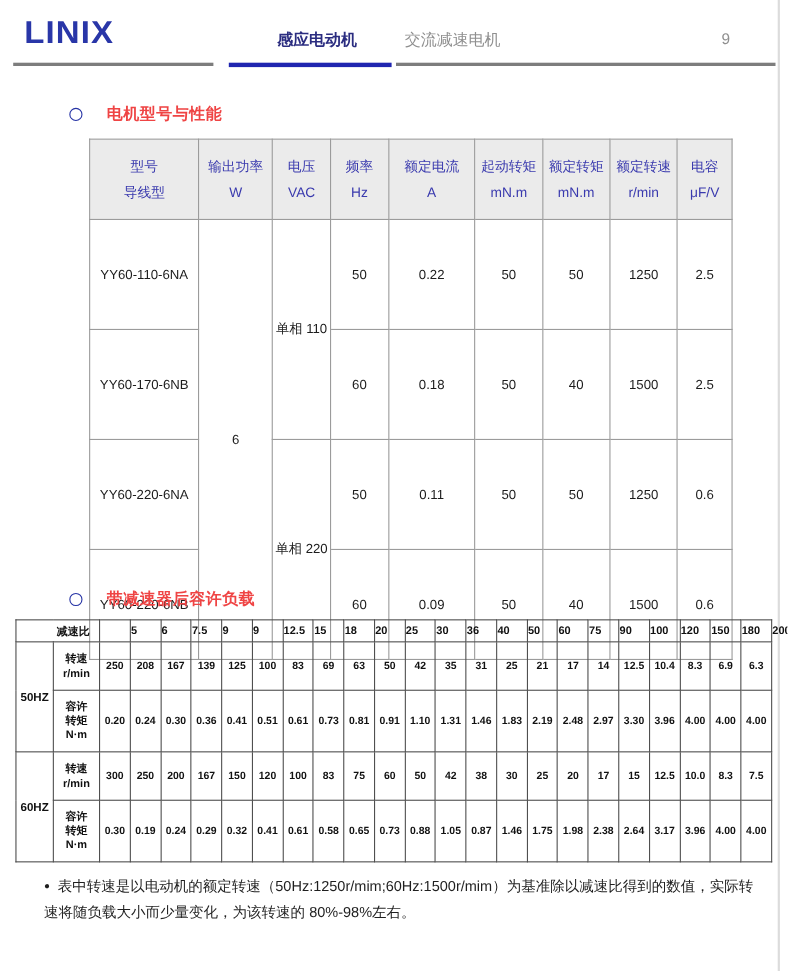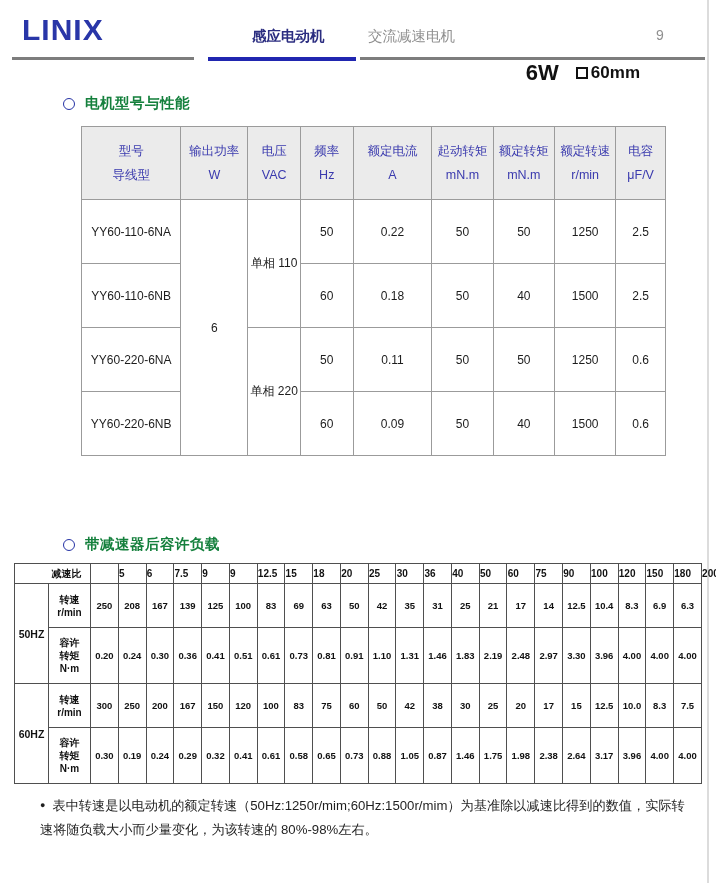--- a/index.html
+++ b/index.html
@@ -23,28 +23,28 @@
   .size-line { position:absolute; top:60px; right:76px; display:flex; align-items:center; color:#111; }
   .size-w { font-size:22px; font-weight:700; margin-right:17px; }
   .square-icon { display:inline-block; width:12px; height:12px; border:2px solid #111; margin-right:3px; }
   .size-frame { font-size:17px; font-weight:600; }
 
   
   .section-title { position:absolute; left:63px; display:flex; align-items:center; }
   .st-1 { top:94px; } .st-2 { top:535px; }
   .circle-icon { display:inline-block; width:12px; height:12px; border:1.6px solid #2633a5;
                  border-radius:50%; margin-right:10px; }
-  .st-text { font-size:14.5px; font-weight:700; color:#15803d; letter-spacing:0.5px; }
+  .st-text { font-size:14.5px; font-weight:700; color:#ef4444; letter-spacing:0.5px;margin-left:12px; }
 
   
   .mt-wrap { position:absolute; left:57px; top:126px; width:609px;padding-left:24px; }
   table { border-collapse:collapse; table-layout:fixed; width:100%; }
   .mt td { border:1px solid #9b9b9b; text-align:center; vertical-align:middle; }
   .mt .mh td { background:#ebebeb; color:#3a3aae; font-size:12.5px; line-height:1.95; height:73px; }
-  .mt .mr td { height:64px; color:#1c1c1c; font-size:12px; }
+  .mt .mr td { height:100px; color:#1c1c1c; font-size:12px; }
   .mt .model-cell { font-size:11.5px; }
 
   
   .lt-wrap { position:absolute; left:14px; top:563px; width:688px; }
   .lt td { border:1px solid #4f4f4f; text-align:center; vertical-align:middle;
            color:#111; font-weight:700; }
   .lt { border:1px solid #333; }
   .lt .lt-head td { font-size:10px; height:20px;padding-left:28px; }
   .lt .lt-speed-row td { height:44px; }
   .lt .lt-torque-row td { height:56px; }
@@ -64,25 +64,20 @@
 
   <div class="logo">LINIX</div>
   <div class="tab tab-active">感应电动机</div>
   <div class="tab tab-inactive">交流减速电机</div>
   <div class="page-num">9</div>
   <div class="rule rule-1"></div>
   <div class="rule-blue"></div>
   <div class="rule rule-2"></div>
   <div class="edge-line"></div>
 
-  <div class="size-line">
-    <span class="size-w">6W</span>
-    <span class="square-icon"></span>
-    <span class="size-frame">60mm</span>
-  </div>
 
   <div class="section-title st-1">
     <span class="circle-icon"></span>
     <span class="st-text">电机型号与性能</span>
   </div>
 
   <div class="mt-wrap">
     <table class="mt">
       <colgroup>
         <col style="width:17%">
@@ -139,21 +134,21 @@
           <td rowspan="4">6</td>
           <td rowspan="2">单相 110</td>
           <td>50</td>
           <td>0.22</td>
           <td>50</td>
           <td>50</td>
           <td>1250</td>
           <td>2.5</td>
         </tr>
         <tr class="mr">
-          <td class="model-cell">YY60-110-6NB</td>
+          <td class="model-cell">YY60-170-6NB</td>
           <td>60</td>
           <td>0.18</td>
           <td>50</td>
           <td>40</td>
           <td>1500</td>
           <td>2.5</td>
         </tr>
         <tr class="mr">
           <td class="model-cell">YY60-220-6NA</td>
           <td rowspan="2">单相 220</td>

